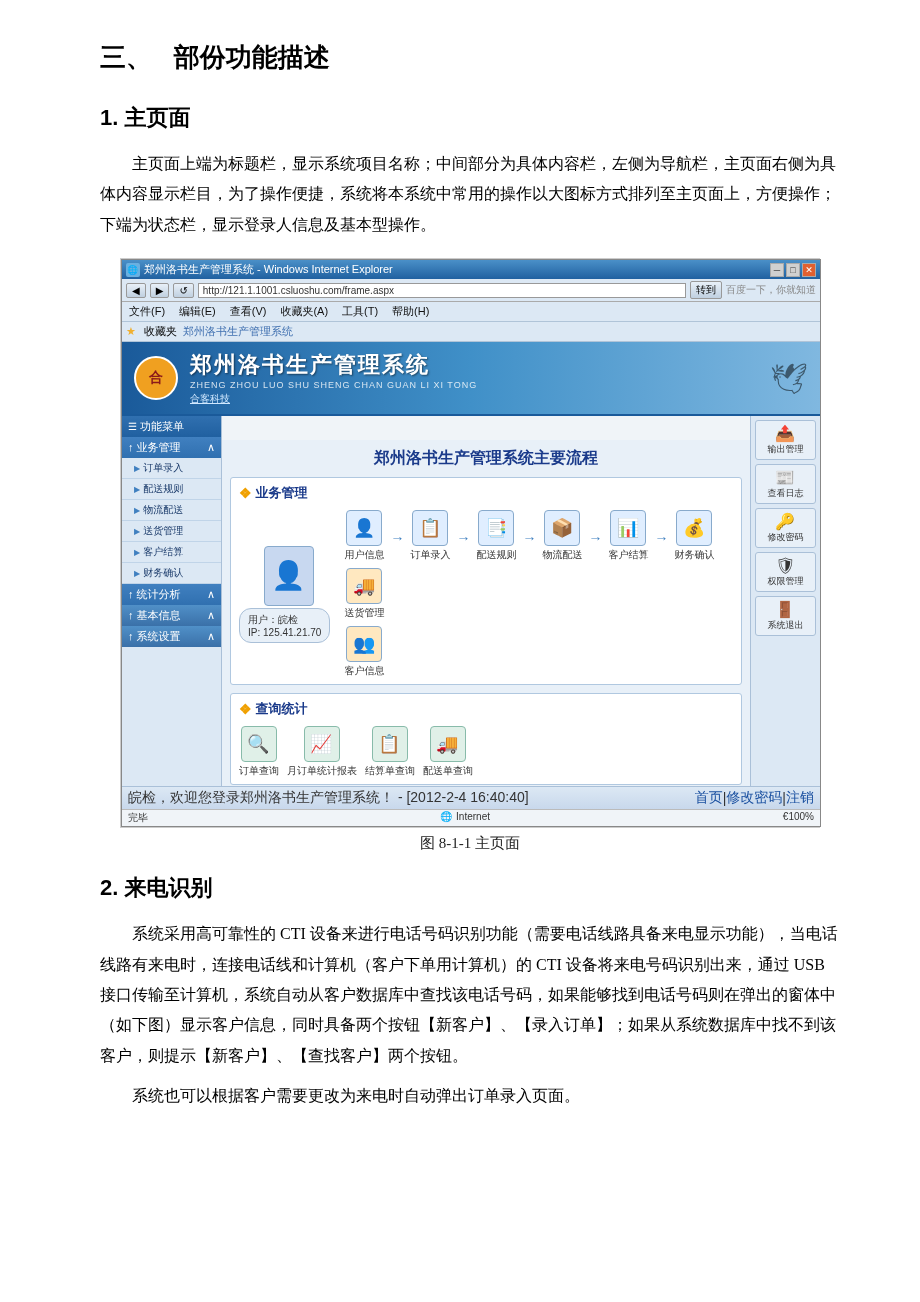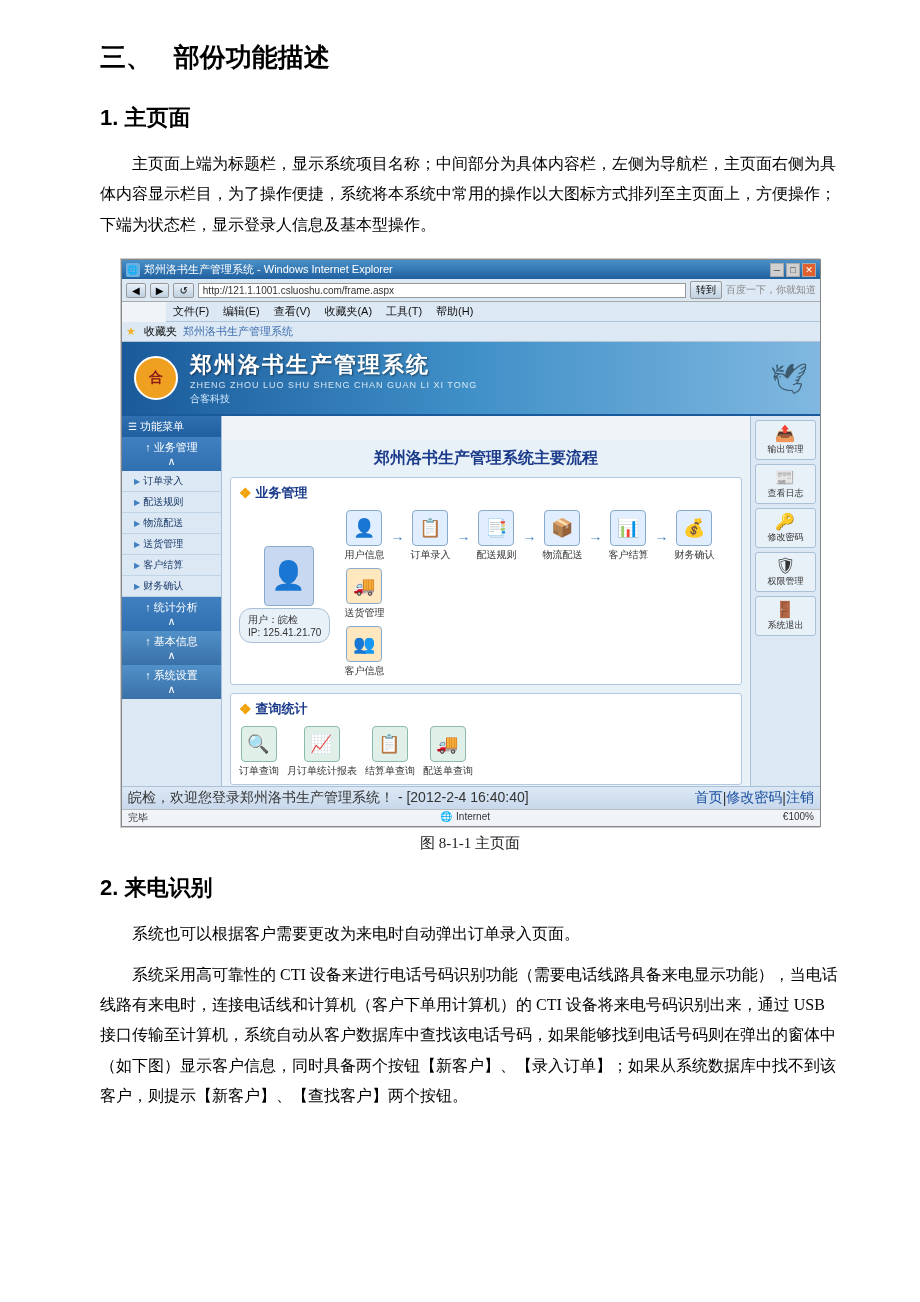--- a/index.html
+++ b/index.html
@@ -105,21 +105,20 @@
       padding: 1px 4px;
       font-size: 10px;
       color: #333;
     }
     .browser-menu-bar {
       background: #dce8f4;
       border-bottom: 1px solid #b0c4d8;
       padding: 1px 4px;
       display: flex; gap: 8px;
       font-size: 11px;
-      margin-left: 44px;
     }
     .browser-menu-item {
       padding: 1px 3px;
       cursor: pointer;
       color: #111;
     }
     .browser-favorites-bar {
       background: #dce8f4;
       border-bottom: 1px solid #b0c4d8;
       padding: 2px 4px;
@@ -154,20 +153,21 @@
     }
     .app-title-sub {
       font-size: 9px;
       letter-spacing: 1px;
       opacity: 0.8;
     }
     .app-header-company {
       font-size: 10px;
       color: #d0e8ff;
       margin-top: 2px;
+      text-decoration: underline;
     }
     
     .app-content {
       display: flex;
       height: 370px;
     }
     
     .sidebar {
       width: 100px;
       background: #dce8f4;
@@ -186,21 +186,20 @@
     .sidebar-group-header span.icon { font-size: 10px; }
     .sidebar-section {
       background: linear-gradient(to bottom, #4080c0, #3070b0);
       color: #fff;
       padding: 3px 6px;
       font-size: 11px;
       display: flex;
       align-items: center;
       justify-content: space-between;
       cursor: pointer;
-      flex-direction: column;
     }
     .sidebar-item {
       padding: 3px 4px 3px 12px;
       color: #1a3a6a;
       cursor: pointer;
       display: flex;
       align-items: center;
       gap: 3px;
       border-bottom: 1px solid #c0d4e8;
       font-size: 10px;
@@ -611,15 +610,15 @@
         </span>
         <span>€100%</span>
       </div>
     </div>
   </div>
   <div class="figure-caption">图 8-1-1  主页面</div>
 </div>
 
 <div class="sub-section-gap">
   <h2 class="sub-title">2.  来电识别</h2>
+  <p class="paragraph">系统采用高可靠性的 CTI 设备来进行电话号码识别功能（需要电话线路具备来电显示功能），当电话线路有来电时，连接电话线和计算机（客户下单用计算机）的 CTI 设备将来电号码识别出来，通过 USB 接口传输至计算机，系统自动从客户数据库中查找该电话号码，如果能够找到电话号码则在弹出的窗体中（如下图）显示客户信息，同时具备两个按钮【新客户】、【录入订单】；如果从系统数据库中找不到该客户，则提示【新客户】、【查找客户】两个按钮。</p>
   <p class="paragraph">系统也可以根据客户需要更改为来电时自动弹出订单录入页面。</p>
-  <p class="paragraph">系统采用高可靠性的 CTI 设备来进行电话号码识别功能（需要电话线路具备来电显示功能），当电话线路有来电时，连接电话线和计算机（客户下单用计算机）的 CTI 设备将来电号码识别出来，通过 USB 接口传输至计算机，系统自动从客户数据库中查找该电话号码，如果能够找到电话号码则在弹出的窗体中（如下图）显示客户信息，同时具备两个按钮【新客户】、【录入订单】；如果从系统数据库中找不到该客户，则提示【新客户】、【查找客户】两个按钮。</p>
 </div>
 
 </body></html>

